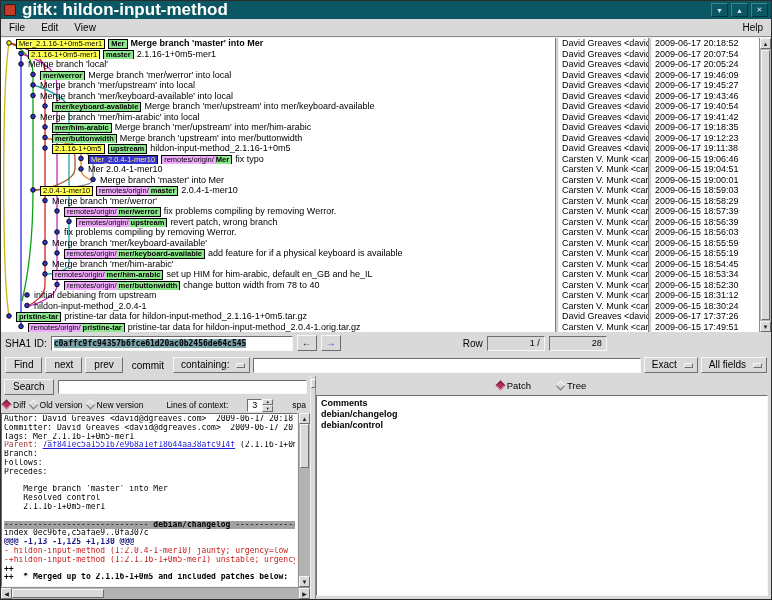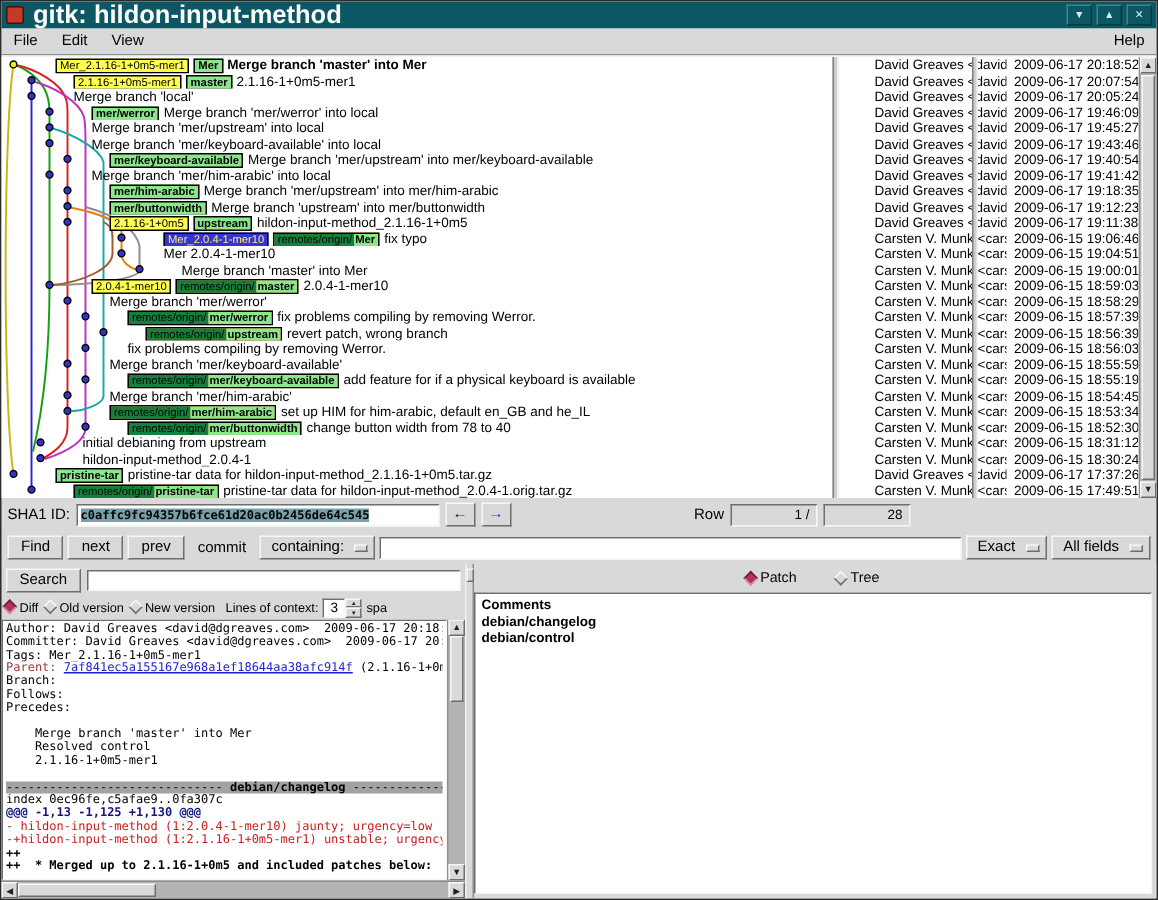--- a/index.html
+++ b/index.html
@@ -18,35 +18,35 @@
   
   .menubar{position:absolute;top:18px;left:0;right:0;height:18px;background:#d9d9d9;border-bottom:1px solid #8d8d8d;
            display:flex;align-items:center;font-size:10px;color:#000;}
   .menu-item{padding:2px 8px;}
   .menu-help{margin-left:auto;}
 
   
   .commit-area{position:absolute;top:36px;left:0;right:0;height:295px;display:flex;background:#fff;border-top:1px solid #f2f2f2;}
   .commit-viewport{position:relative;flex:1;overflow:hidden;background:#fff;}
   #graph-svg{position:absolute;left:0;top:0;}
-  #commit-rows{position:absolute;left:0;top:0;right:0;bottom:0;margin-left:21px;}
+  #commit-rows{position:absolute;left:0;top:0;right:0;bottom:0;}
   .crow{display:flex;height:10.5px;line-height:10.5px;font-size:9px;white-space:nowrap;color:#000;}
   .crow:first-child .subj{font-weight:bold;}
   .c-subj{width:556px;flex:none;overflow:hidden;}
   .c-auth{width:93px;flex:none;overflow:hidden;padding-left:5px;}
   .c-date{flex:1;overflow:hidden;padding-left:5px;}
   .colsash{position:absolute;top:0;bottom:0;width:4px;background:#cfcfcf;border-left:1px solid #7d7d7d;border-right:1px solid #f3f3f3;}
   .s1{left:554px;} .s2{left:647px;}
   .chip{display:inline-block;vertical-align:top;margin-top:1px;margin-right:3px;border:1px solid #000;
         font-size:7.5px;line-height:8px;height:10px;padding:0 2px;}
   .chip-tag{background:#ffff52;}
   .chip-head{background:#8ce68c;font-weight:bold;}
   .chip-tagblue{background:#3434d6;color:#ffec6a;}
   .chip-remote{padding:0;background:#ffb050;}
-  .chip-remote .rpre{display:inline-block;padding:0 1px 0 2px;background:#15803d;height:8px;}
+  .chip-remote .rpre{display:inline-block;padding:0 1px 0 2px;background:#f0abfc;height:8px;}
   .chip-remote .rname{display:inline-block;padding:0 2px 0 1px;background:#8ce68c;font-weight:bold;height:8px;}
 
   
   .vsb{width:12px;flex:none;background:#b3b3b3;border-left:1px solid #8d8d8d;display:flex;flex-direction:column;}
   .sb-btn{height:11px;flex:none;display:flex;align-items:center;justify-content:center;font-size:6px;color:#222;
           background:#d9d9d9;border:1px solid;border-color:#f7f7f7 #6e6e6e #6e6e6e #f7f7f7;}
   .sb-track{flex:1;position:relative;}
   .sb-thumb{position:absolute;left:1px;right:1px;background:#d9d9d9;border:1px solid;border-color:#f7f7f7 #6e6e6e #6e6e6e #f7f7f7;}
   .thumb-full{top:1px;bottom:1px;}
   .thumb-top{top:0;height:44px;}
@@ -73,21 +73,21 @@
   .opt{position:relative;padding:1px 20px 1px 7px;height:16px;line-height:12px;}
   .opt-ind{position:absolute;right:4px;top:5px;width:9px;height:5px;background:#d9d9d9;border:1px solid;border-color:#f7f7f7 #6e6e6e #6e6e6e #f7f7f7;}
   .find-entry{flex:1;height:15px;}
 
   
   .bottom{position:absolute;top:375px;left:0;right:0;bottom:0;display:flex;}
   .left-pane{width:309px;flex:none;display:flex;flex-direction:column;}
   .search-row{height:21px;flex:none;display:flex;align-items:center;gap:4px;padding:1px 3px;}
   .search-row .btn{height:16px;}
   .search-entry{flex:1;height:14px;}
-  .optrow{height:16px;flex:none;display:flex;align-items:center;gap:3px;padding:0 2px;font-size:8.5px;overflow:hidden;white-space:nowrap;}
+  .optrow{height:16px;flex:none;display:flex;align-items:center;gap:19px;padding:0 2px;font-size:8.5px;overflow:hidden;white-space:nowrap;}
   .radio{display:inline-flex;align-items:center;gap:3px;margin-right:4px;}
   .diamond{width:7px;height:7px;flex:none;transform:rotate(45deg);background:#d9d9d9;border:1px solid;border-color:#f7f7f7 #6e6e6e #6e6e6e #f7f7f7;}
   .diamond.sel{background:#b03060;border-color:#701c3a #e08aa8 #e08aa8 #701c3a;}
   .spin{display:flex;align-items:center;flex:none;}
   .spin-val{width:15px;height:13px;line-height:11px;text-align:center;font-size:9px;background:#fff;border:1px solid;border-color:#6e6e6e #f7f7f7 #f7f7f7 #6e6e6e;}
   .spin-btns{display:flex;flex-direction:column;}
   .spin-btn{width:11px;height:6.5px;font-size:4px;display:flex;align-items:center;justify-content:center;color:#222;
             background:#d9d9d9;border:1px solid;border-color:#f7f7f7 #6e6e6e #6e6e6e #f7f7f7;}
   .text-wrap{flex:1;display:flex;overflow:hidden;}
   .detail-text{flex:1;background:#fff;border:1px solid;border-color:#6e6e6e #f7f7f7 #f7f7f7 #6e6e6e;overflow:hidden;

